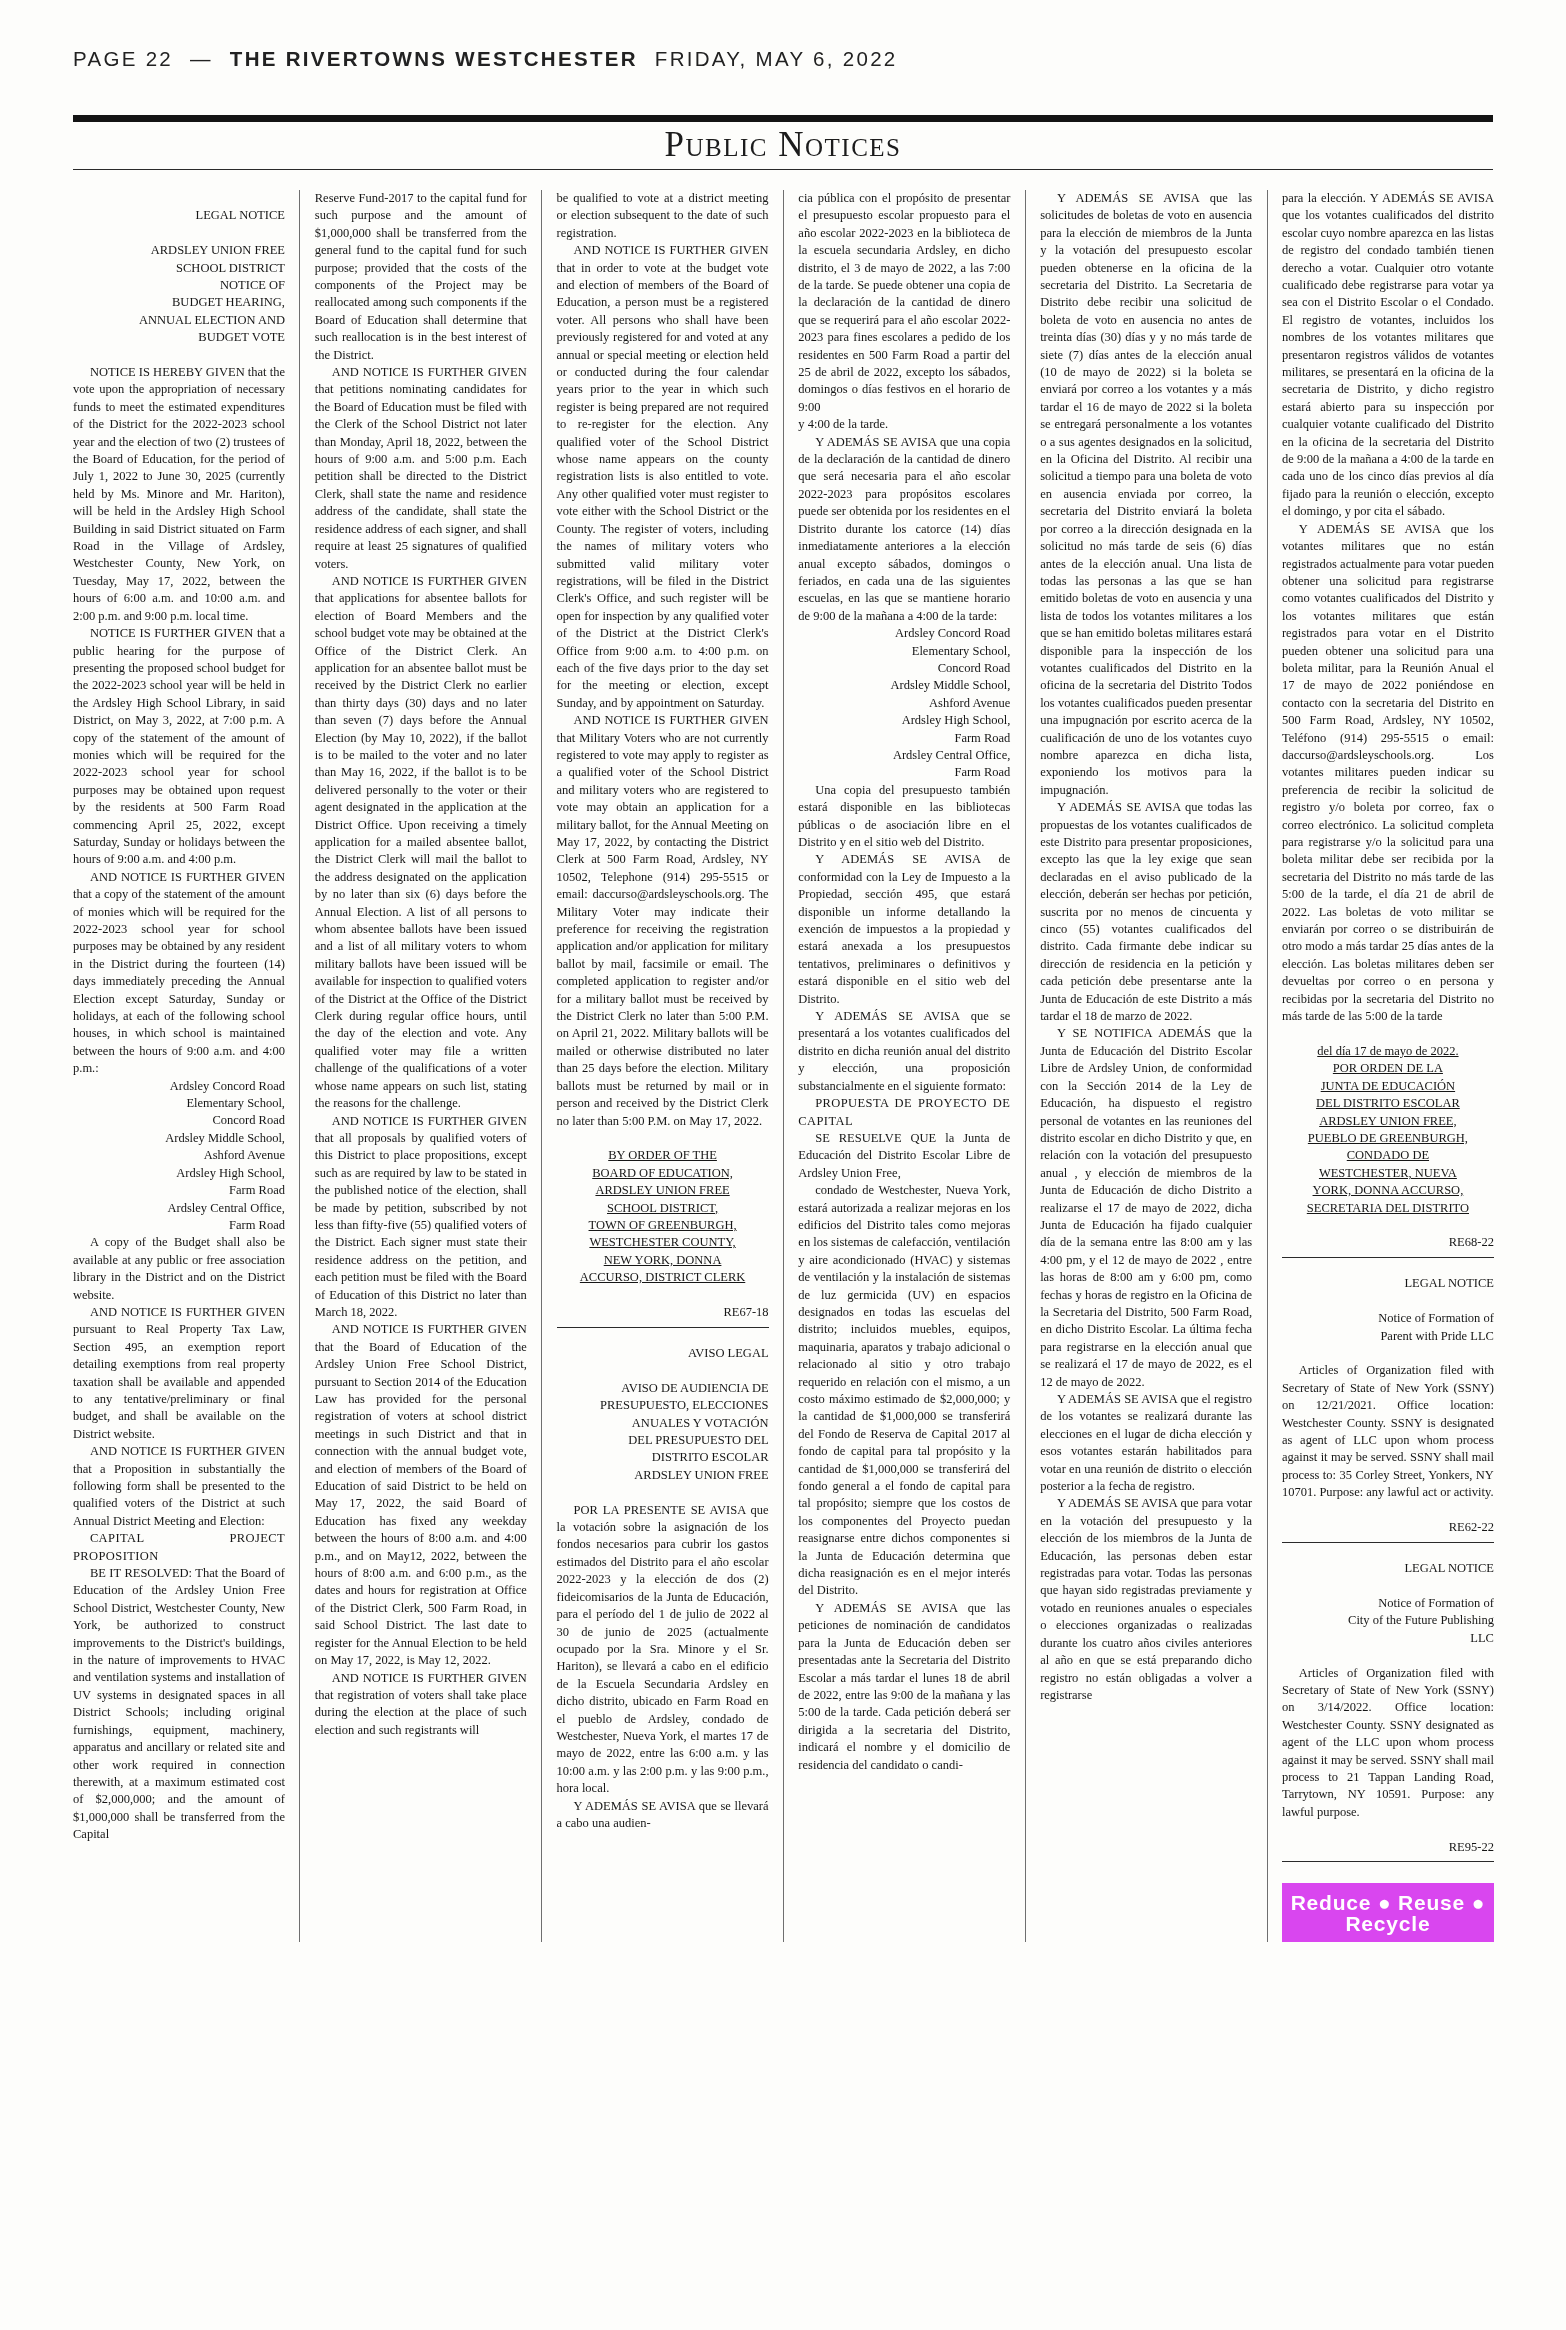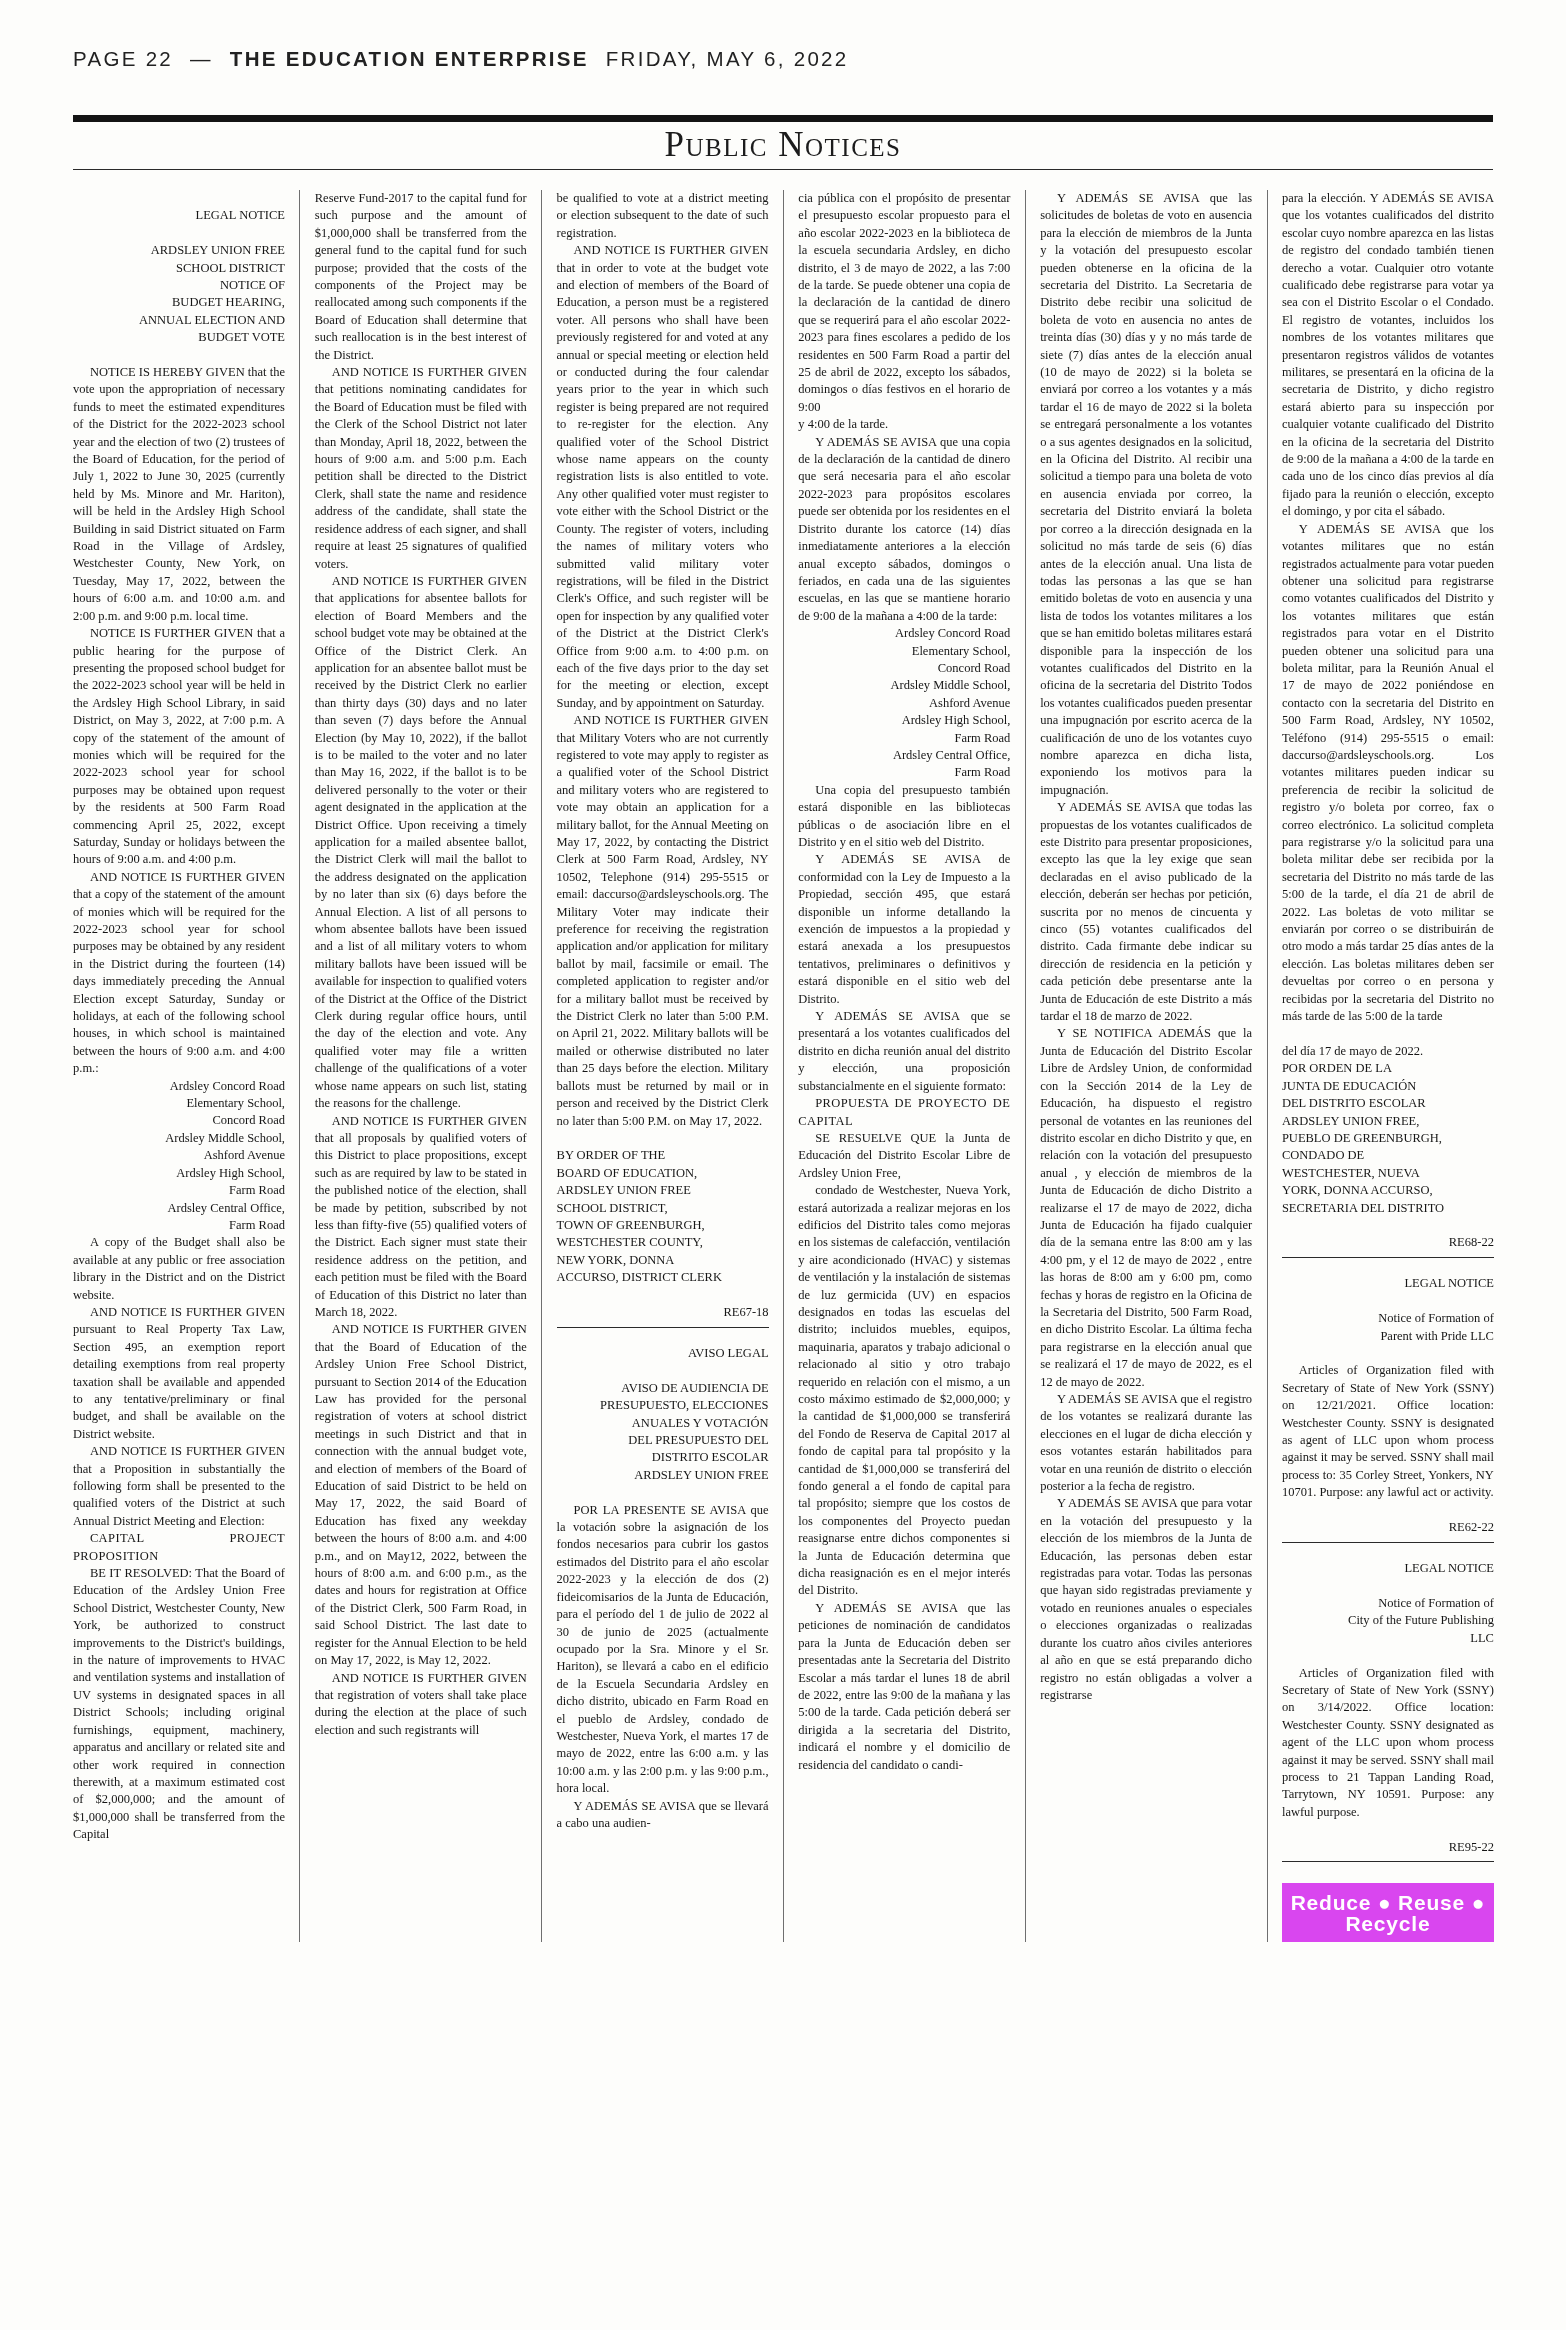--- a/index.html
+++ b/index.html
@@ -25,37 +25,37 @@
     width:212px;flex:0 0 auto;font-size:12.5px;line-height:17.4px;
     text-align:justify;
   }
   .col:not(:last-child){padding-right:14.4px;border-right:0.8px solid #6f6f6f;margin-right:14.4px;}
   .blk{margin:0;}
   .blk-h{text-align:right;white-space:pre-wrap;margin:17.4px 0;}
   .blk-para{text-indent:1.35em;}
   .blk-cont{text-indent:0;}
   .blk-caps{text-indent:1.35em;letter-spacing:0.4px;}
   .blk-addr{white-space:pre-wrap;text-align:right;padding-left:1.1em;}
-  .blk-right{text-align:left;white-space:pre-wrap;margin:17.4px 0;}
+  .blk-right{text-align:center;white-space:pre-wrap;margin:17.4px 0;text-decoration:underline;}
   .blk-ref{margin-top:17.4px;padding-bottom:5.3px;border-bottom:1.5px solid #2a2a2a;margin-bottom:9px;text-align:right;}
   .blk-badge{
     margin-top:21px;background:#9e9e9e;color:#ffffff;
     font-family:"Liberation Sans", sans-serif;font-weight:bold;
     font-size:21px;line-height:1;text-align:center;padding:8.3px 0;letter-spacing:0.8px;
   }
 </style>
 </head>
 <body>
 
 <div class="page">
 
   <div class="hdr">
     <span class="sp">PAGE 22</span>
     <span class="sp">—</span>
-    <span class="sp bold">THE EDUCATION ENTERPRISE</span>
+    <span class="sp bold">THE RIVERTOWNS WESTCHESTER</span>
     <span>FRIDAY, MAY 6, 2022</span>
   </div>
 
   <div class="thickbar"></div>
 
   <div class="section-title">Public Notices</div>
 
   <div class="thinbar"></div>
 
   <div class="cols">

